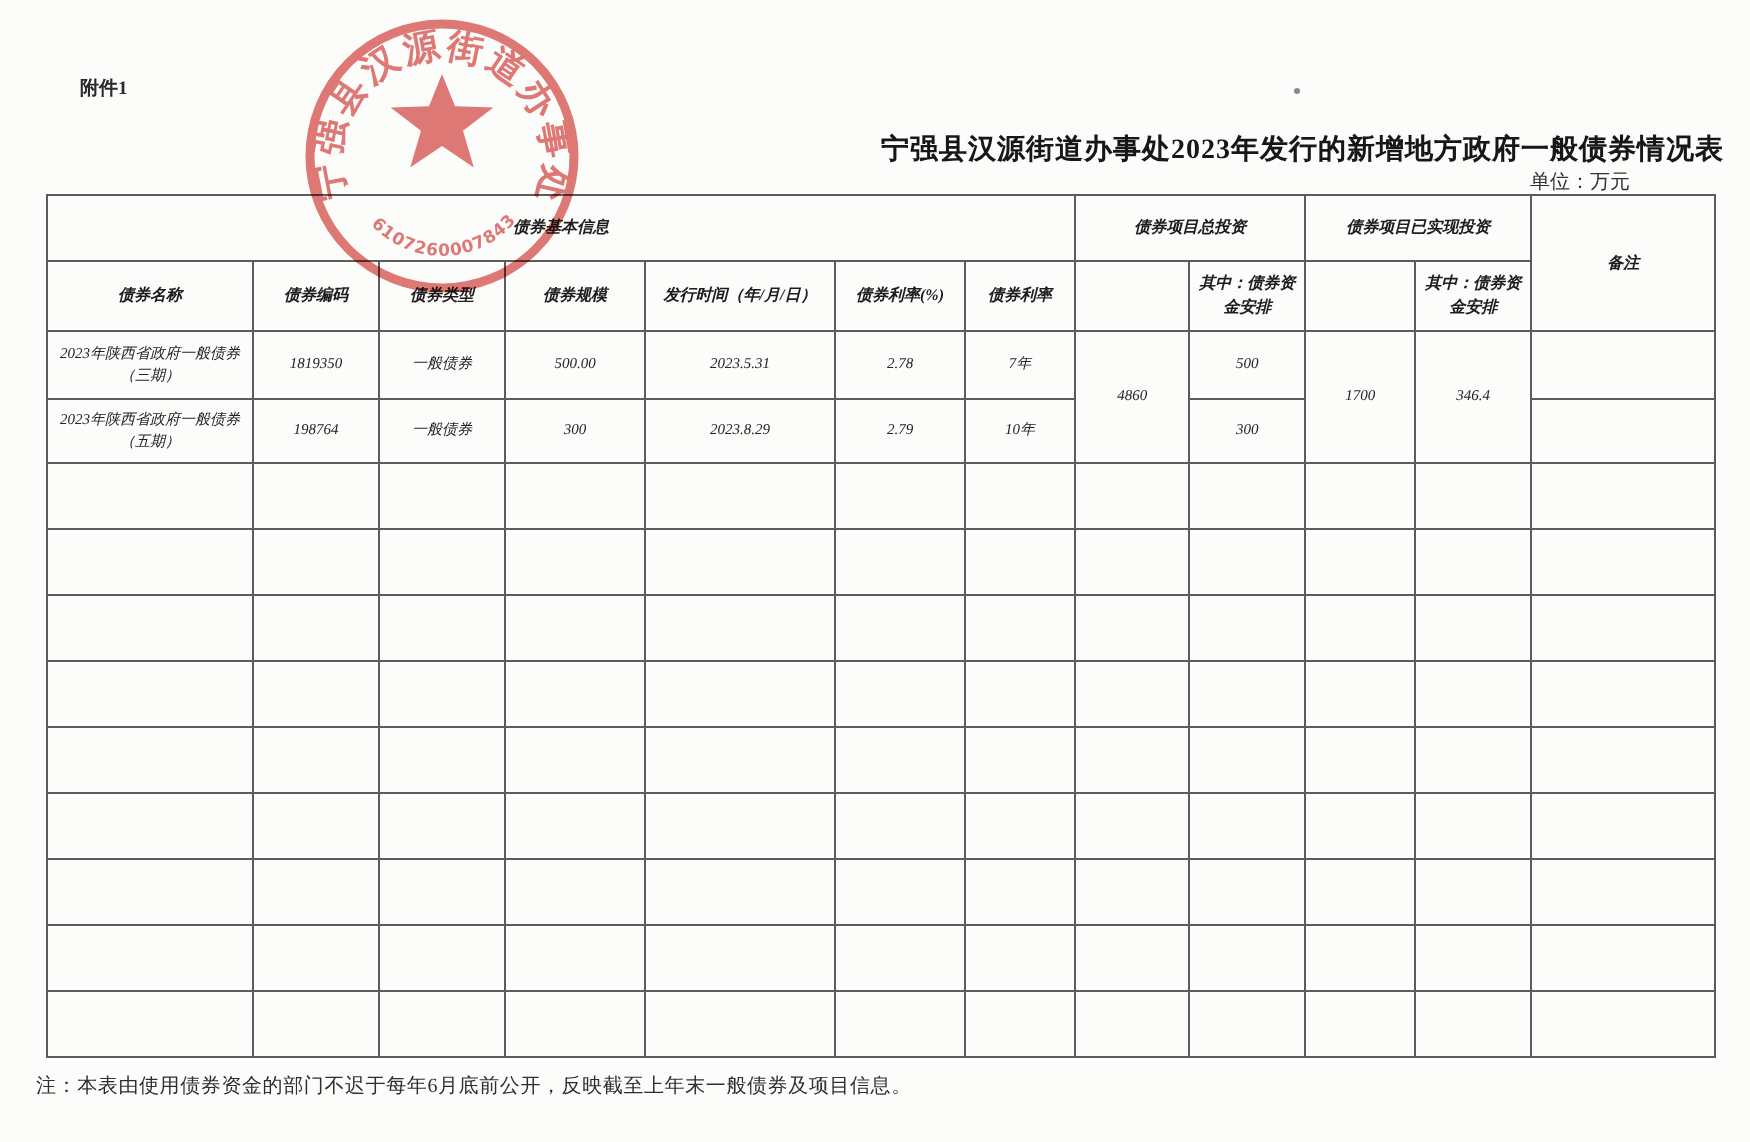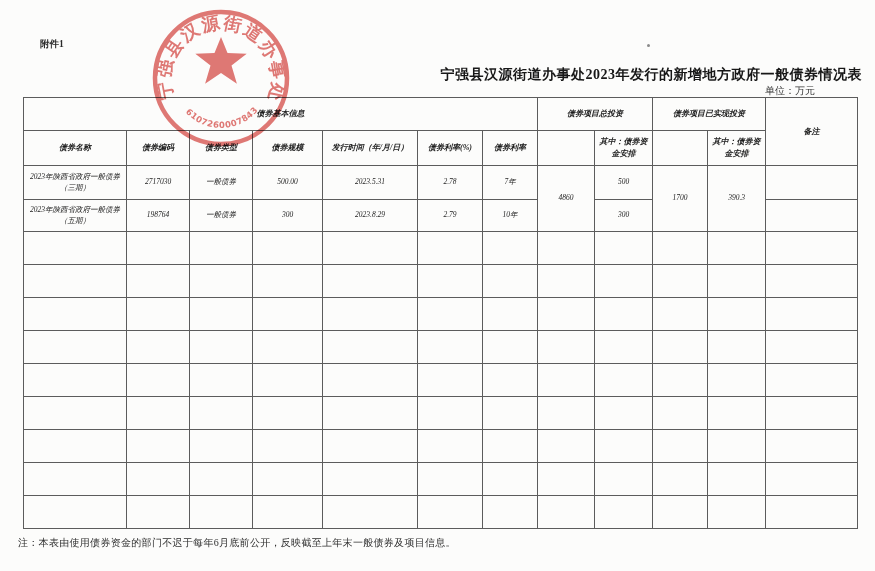--- a/index.html
+++ b/index.html
@@ -110,30 +110,30 @@
       <td class="hdr">发行时间（年/月/日）</td>
       <td class="hdr">债券利率(%)</td>
       <td class="hdr">债券利率</td>
       <td class="hdr"></td>
       <td class="hdr">其中：债券资金安排</td>
       <td class="hdr"></td>
       <td class="hdr">其中：债券资金安排</td>
     </tr>
     <tr class="row-d1">
       <td>2023年陕西省政府一般债券（三期）</td>
-      <td>2717030</td>
+      <td>1819350</td>
       <td>一般债券</td>
       <td>500.00</td>
       <td>2023.5.31</td>
       <td>2.78</td>
       <td>7年</td>
       <td rowspan="2">4860</td>
       <td>500</td>
       <td rowspan="2">1700</td>
-      <td rowspan="2">390.3</td>
+      <td rowspan="2">346.4</td>
       <td></td>
     </tr>
     <tr class="row-d2">
       <td>2023年陕西省政府一般债券（五期）</td>
       <td>198764</td>
       <td>一般债券</td>
       <td>300</td>
       <td>2023.8.29</td>
       <td>2.79</td>
       <td>10年</td>

